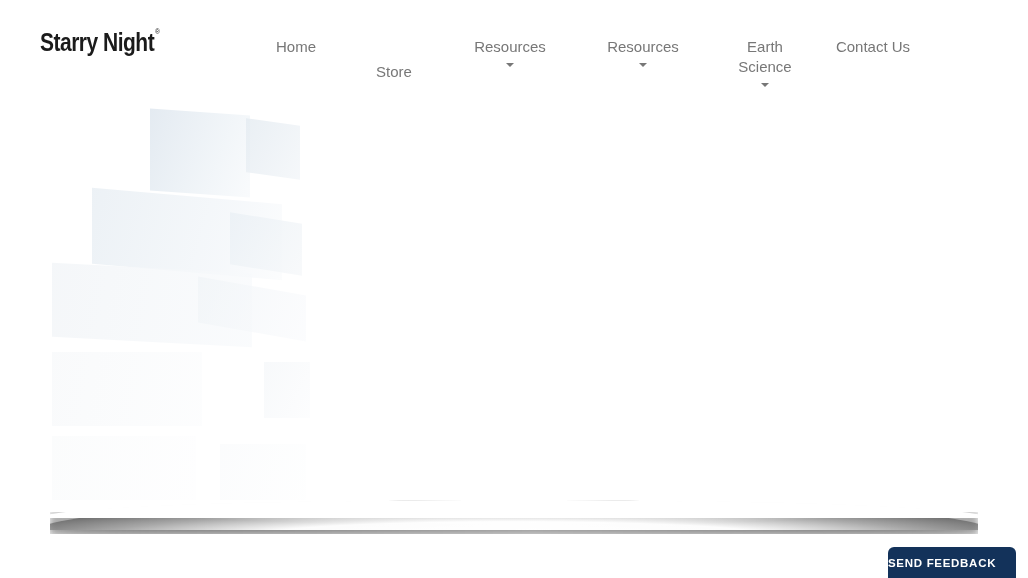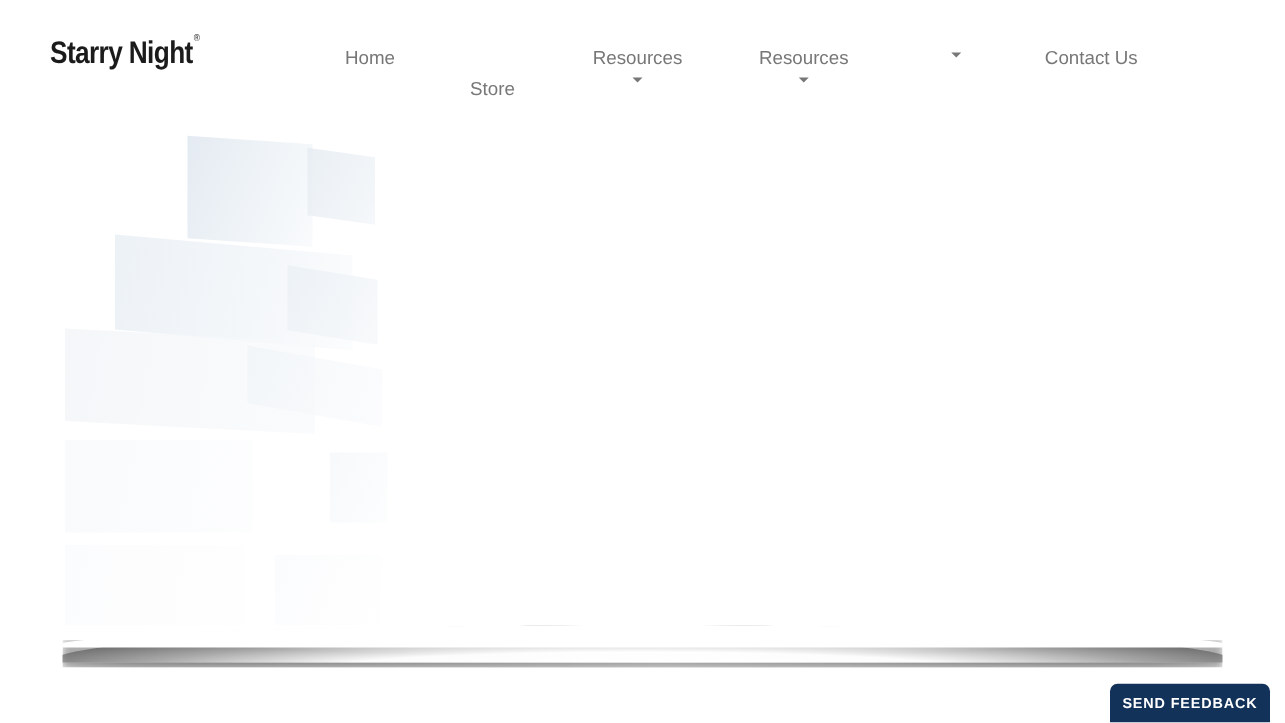--- a/index.html
+++ b/index.html
@@ -270,21 +270,20 @@
     width: 128px;
     height: 31px;
     background: #13325a;
     border-radius: 6px 6px 0 0;
     color: #ffffff;
     font-size: 11.5px;
     font-weight: bold;
     letter-spacing: 0.7px;
     display: flex;
     align-items: center;
-    justify-content: center;
     cursor: pointer;
     user-select: none;
     z-index: 60;
     margin-left: 48px;
   }
 </style>
 </head>
 <body>
 
 <div id="page">
@@ -309,20 +308,21 @@
         <span class="nav-label">Resources</span>
         <span class="nav-caret-block"><i class="caret"></i></span>
       </div>
 
       <div class="nav-item nav-astronomy">
         <span class="nav-label">Resources</span>
         <span class="nav-caret-block"><i class="caret"></i></span>
       </div>
 
       <div class="nav-item nav-earth">
+        <span class="nav-label">Earth Science</span>
         <span class="nav-caret-block"><i class="caret"></i></span>
       </div>
 
 
 
       <div class="nav-item nav-contact">
         <span class="nav-label">Contact Us</span>
       </div>
 
     </nav>

